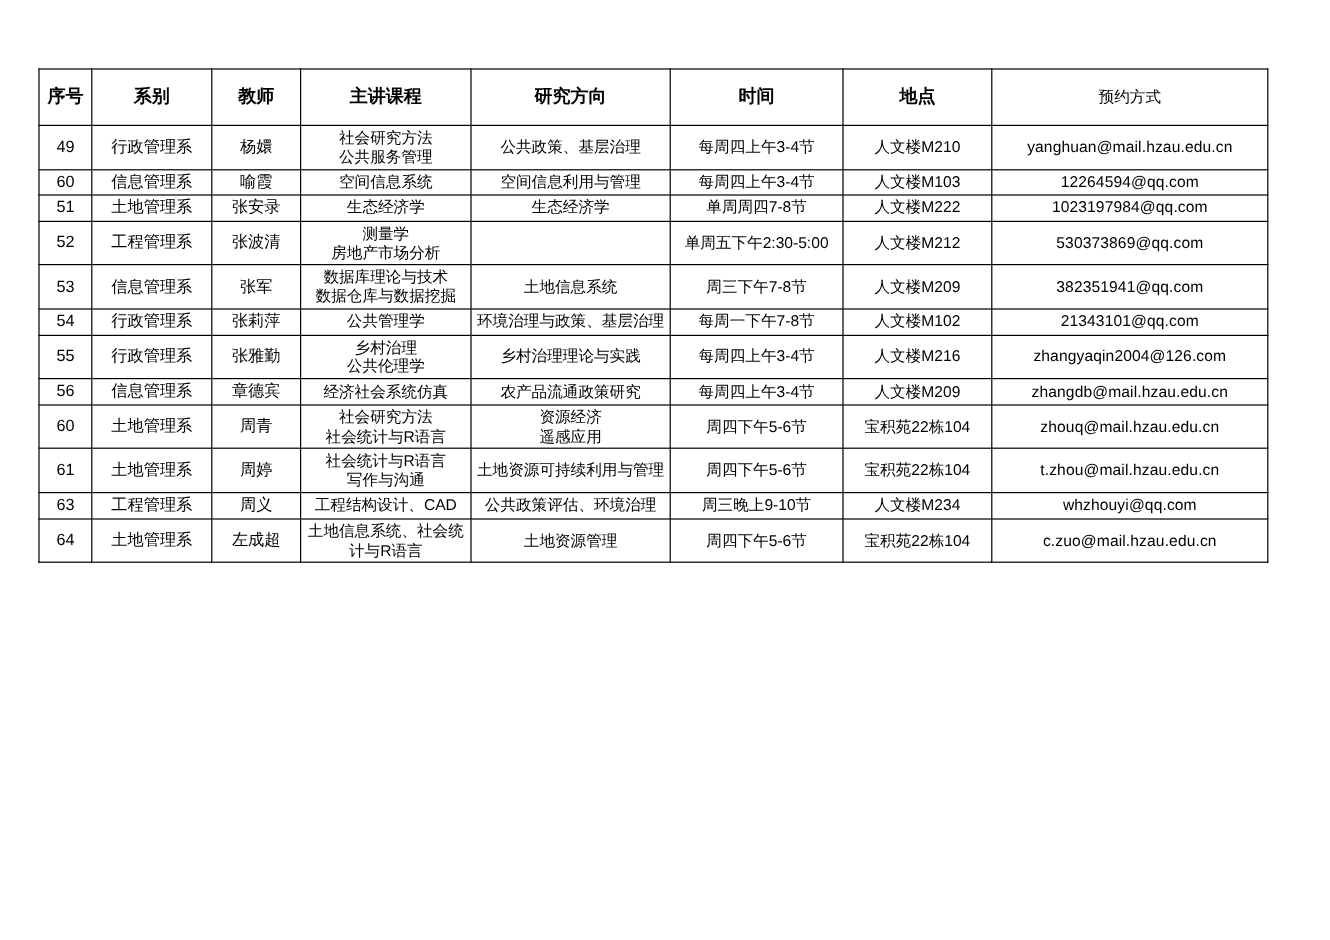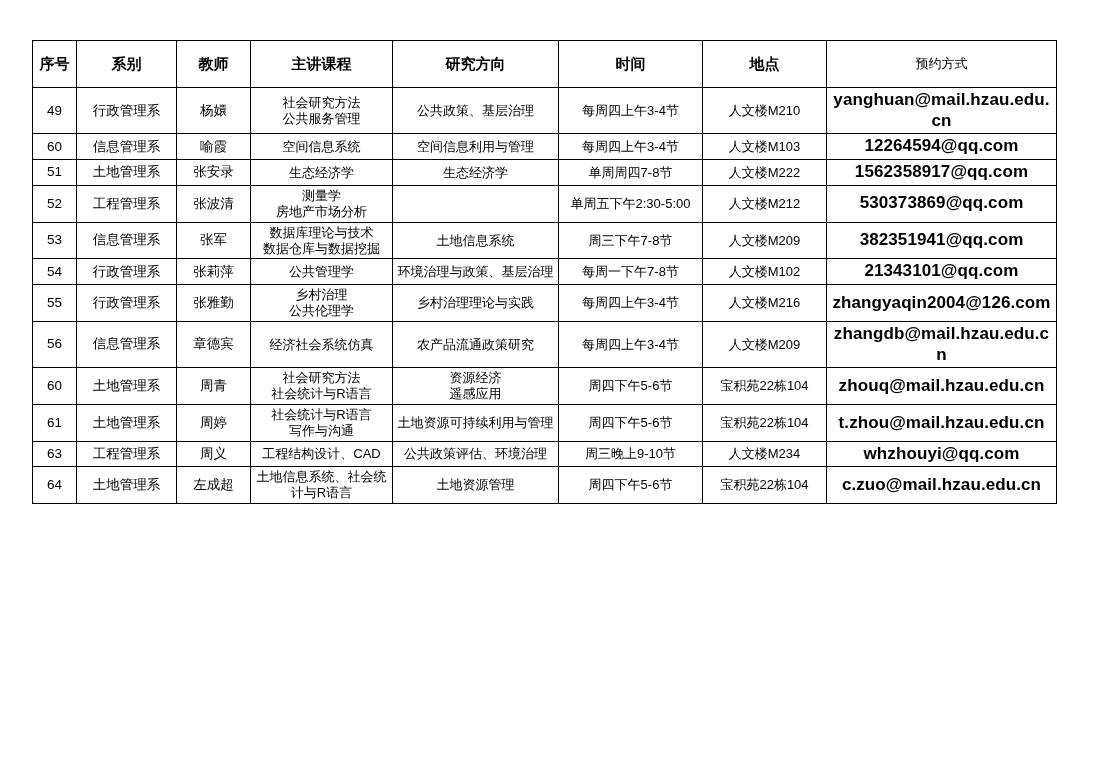--- a/index.html
+++ b/index.html
@@ -12,21 +12,21 @@
     height: 783px;
     font-family: "Liberation Sans", sans-serif;
     color: #000000;
     overflow: hidden;
   }
   .page {
     position: relative;
     width: 1020px;
     height: 783px;
     box-sizing: border-box;
-    padding: 40px 32px 0 32px;
+    padding: 57px 32px 0 32px;
   }
   table.schedule {
     border-collapse: collapse;
     table-layout: fixed;
     width: 1024px;
     border: 1.5px solid #000;
   }
   table.schedule th,
   table.schedule td {
     border: 1px solid #000;
@@ -45,23 +45,22 @@
   table.schedule thead th.email-head {
     font-weight: normal;
     font-size: 13px;
   }
   table.schedule td.num,
   table.schedule td.dept,
   table.schedule td.teacher {
     font-size: 13.5px;
   }
   table.schedule td.email {
-    font-size: 17px;
+    font-size: 13px;
     letter-spacing: 0.1px;
-    font-weight: bold;
   }
   .cell-lines span {
     display: block;
   }
   
   col.c-num      { width: 44px; }
   col.c-dept     { width: 100px; }
   col.c-teacher  { width: 74px; }
   col.c-course   { width: 142px; }
   col.c-research { width: 166px; }
@@ -167,21 +166,21 @@
           <td class="time">
             <div class="cell-lines">
               <span>单周周四7-8节</span>
             </div>
           </td>
           <td class="place">
             <div class="cell-lines">
               <span>人文楼M222</span>
             </div>
           </td>
-          <td class="email">1562358917@qq.com</td>
+          <td class="email">1023197984@qq.com</td>
         </tr>
         <tr>
           <td class="num">52</td>
           <td class="dept">工程管理系</td>
           <td class="teacher">张波清</td>
           <td class="course">
             <div class="cell-lines">
               <span>测量学</span>
               <span>房地产市场分析</span>
             </div>

